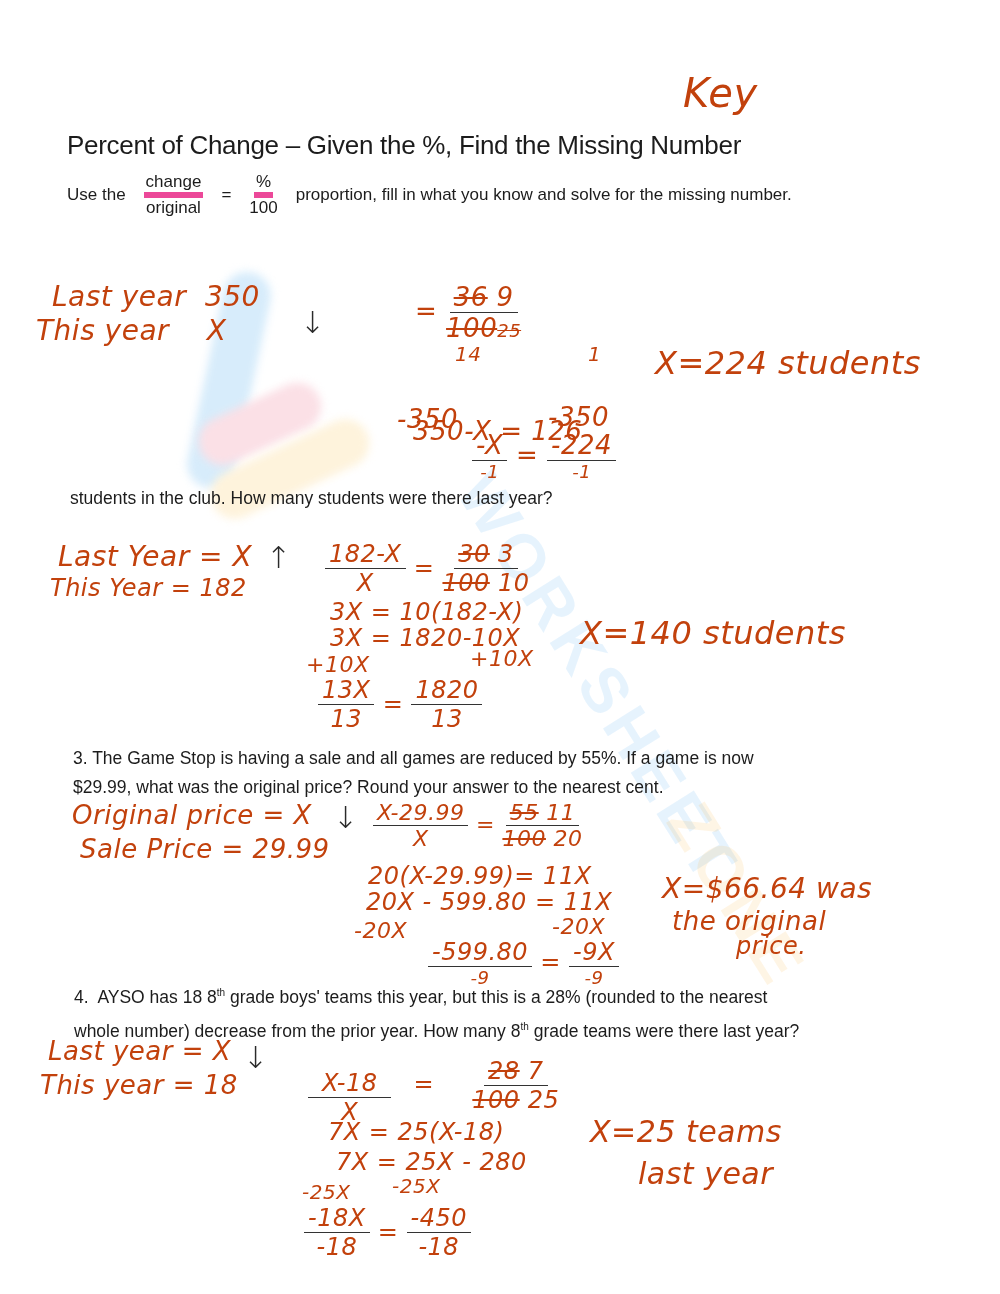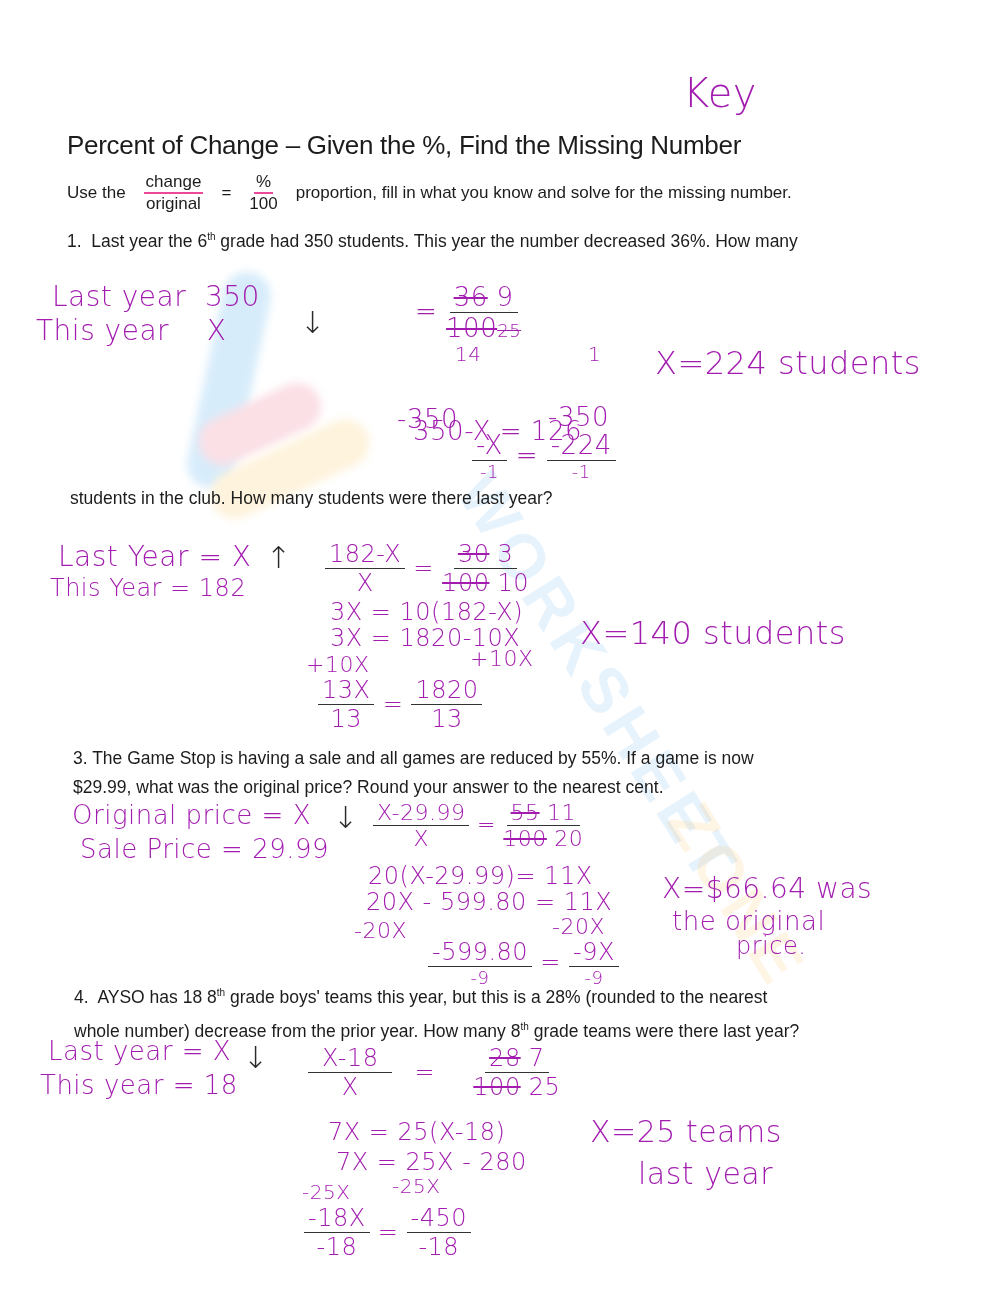--- a/index.html
+++ b/index.html
@@ -3,25 +3,25 @@
 <meta charset="utf-8">
 <style>
   html, body { margin:0; padding:0; }
   body {
     width:1000px; height:1294px; position:relative; overflow:hidden;
     background:#ffffff; color:#1a1a1a;
     font-family:"Liberation Sans", sans-serif;
   }
   .abs { position:absolute; }
   .printed { font-family:"Liberation Sans", sans-serif; color:#1c1c1c; }
-  .hand { font-family:"DejaVu Sans", sans-serif; font-weight:200; color:#a21caf; letter-spacing:0.5px; }
+  .hand { font-family:"DejaVu Sans", sans-serif; font-weight:200; color:#c2410c; letter-spacing:0.5px;font-style:italic; }
   .title { left:67px; top:130px; font-size:26px; letter-spacing:-0.3px; }
   .instr { left:67px; top:172px; font-size:17px; }
   .frac { display:inline-flex; flex-direction:column; align-items:center; vertical-align:middle; margin:0 2px; font-size:17px; line-height:20px; }
-  .frac .num { border-bottom:2px solid #ec4899; padding:0 2px; }
+  .frac .num { border-bottom:6px solid #ec4899; padding:0 2px; }
   .q { font-size:17.5px; line-height:29px; width:850px; }
   sup { font-size:10px; }
   .hf { display:inline-flex; flex-direction:column; align-items:center; vertical-align:middle; }
   .hf .n { border-bottom:1.5px solid #333; padding:0 4px; }
   .strike { text-decoration:line-through; }
   .wm { position:absolute; border-radius:30px; filter:blur(4px); }
   .wm-text { position:absolute; font-family:"Liberation Sans", sans-serif; font-weight:bold; font-size:64px; letter-spacing:6px; transform-origin:left top; opacity:0.13; }
   .arrow { font-family:"DejaVu Sans", sans-serif; font-size:30px; font-weight:200; color:#2a2a2a; }
 </style>
 </head>
@@ -47,24 +47,20 @@
   </span>
   <span>=</span>
   <span class="frac">
     <span class="num">%</span>
     <span>100</span>
   </span>
   <span>proportion, fill in what you know and solve for the missing number.</span>
 </div>
 
 <div class="abs printed q" style="left:67px;top:222px;">
-  <div>
-    <span>1.</span>&nbsp;
-    <span>Last year the 6</span><sup>th</sup><span> grade had 350 students. This year the number decreased 36%. How many</span>
-  </div>
 </div>
 
 <div>
   <div class="abs hand" style="left:52px;top:280px;font-size:28px;white-space:pre;">Last year  350</div>
   <div class="abs hand" style="left:36px;top:314px;font-size:28px;white-space:pre;">This year    X</div>
   <div class="abs arrow" style="left:300px;top:305px;">↓</div>
 
   <div class="abs hand" style="left:415px;top:282px;font-size:26px;">
     <span>=</span>
     <span class="hf">
@@ -180,21 +176,21 @@
   </div>
 </div>
 
 <div>
   <div class="abs hand" style="left:48px;top:1036px;font-size:26px;">Last year = X</div>
   <div class="abs hand" style="left:40px;top:1070px;font-size:26px;">This year = 18</div>
   <div class="abs arrow" style="left:243px;top:1040px;">↓</div>
 
   <div class="abs hand" style="left:308px;top:1044px;font-size:24px;">
     <span class="hf" style="margin-right:14px;">
-      <span class="n" style="padding:0 14px;">X-18</span>
+      <span class="n" style="padding:0 14px;margin-top:25px;">X-18</span>
       <span>X</span>
     </span>
     <span>=</span>
     <span class="hf" style="margin-left:30px;">
       <span class="n"><span class="strike">28</span> <span>7</span></span>
       <span><span class="strike">100</span> <span>25</span></span>
     </span>
   </div>
   <div class="abs hand" style="left:328px;top:1118px;font-size:24px;">7X = 25(X-18)</div>
   <div class="abs hand" style="left:336px;top:1148px;font-size:24px;">7X = 25X - 280</div>

